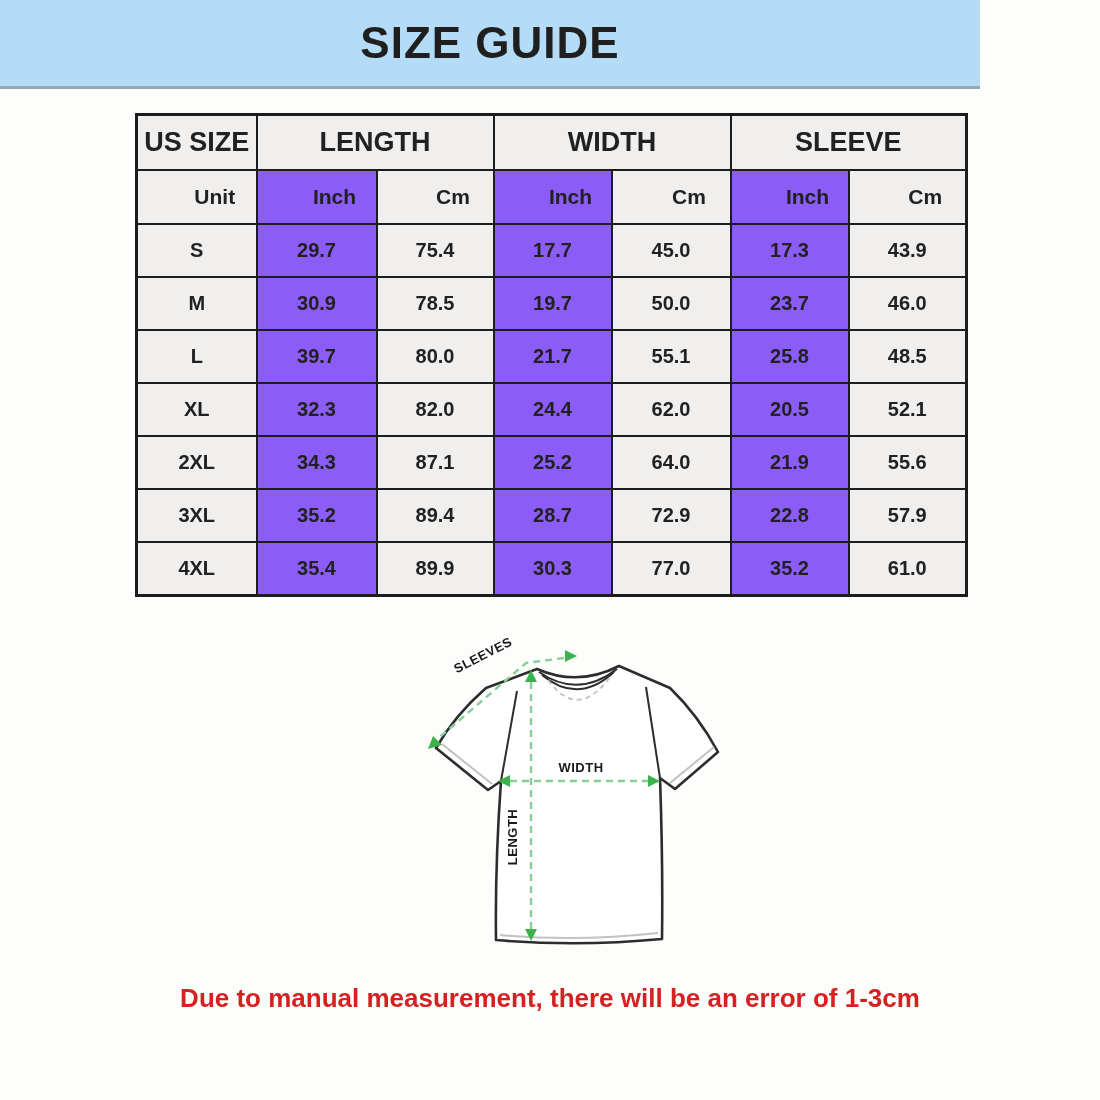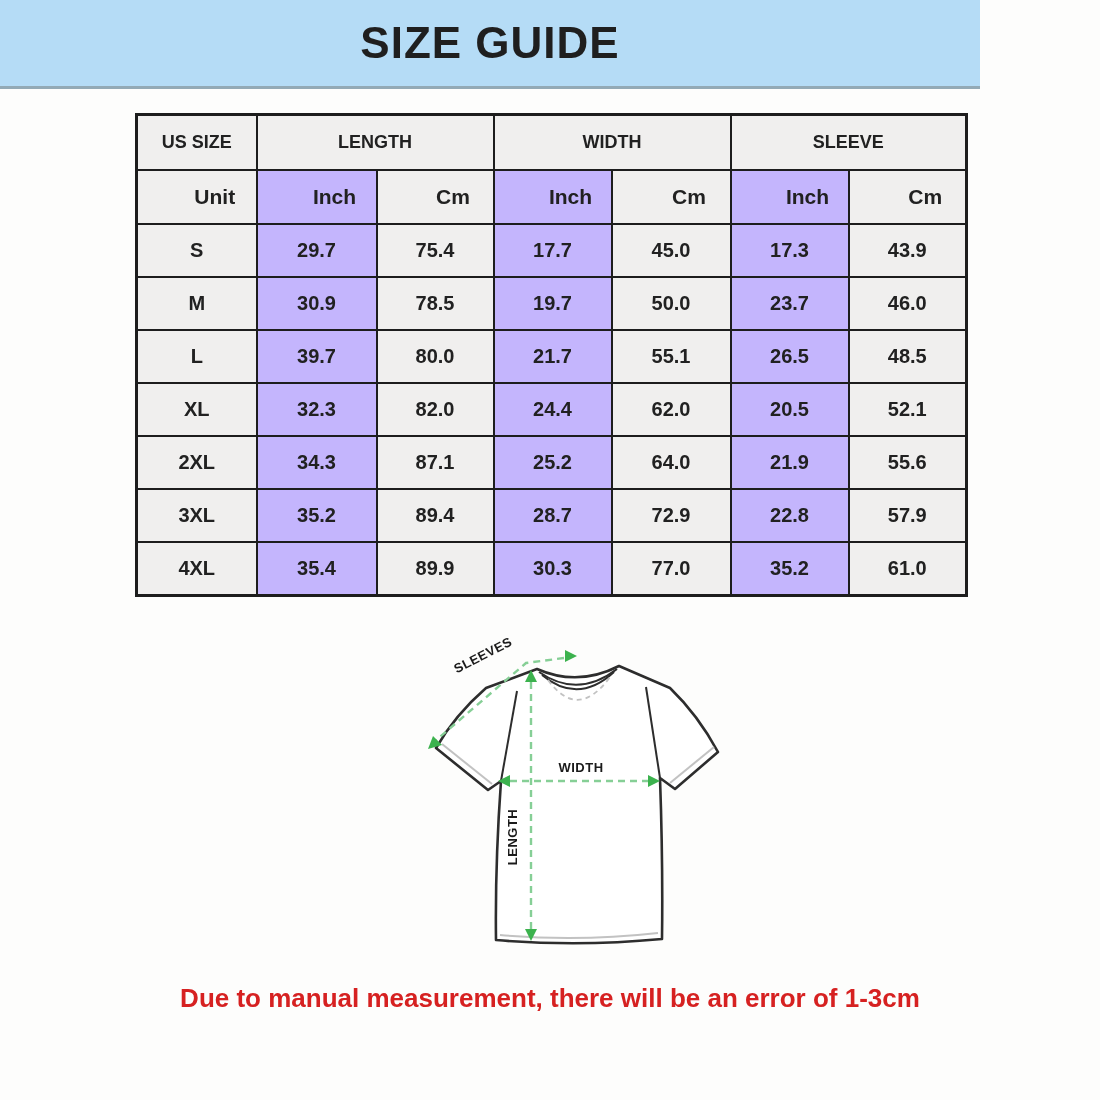--- a/index.html
+++ b/index.html
@@ -35,25 +35,25 @@
     border: 3px solid #1d1d1d;
   }
   table.size-table th, table.size-table td {
     border: 2px solid #1d1d1d;
     text-align: center;
     vertical-align: middle;
     font-weight: bold;
     color: #212121;
     padding: 0;
   }
-  tr.group-row th { height: 53px; font-size: 18px; }
+  tr.group-row th { height: 53px; font-size: 27px; }
   tr.unit-row  th { height: 52px; font-size: 21px; padding-left: 36px; }
   tbody tr td, tbody tr th { height: 51px; font-size: 20px; }
   .c-gray  { background: #f0efee; }
-  .c-white { background: #c4b5fd; }
+  .c-white { background: #8b5cf6; }
   
   .diagram-wrap {
     width: 380px;
     margin: 28px 0 0 398px;
   }
   
   .footnote {
     margin-top: 14px;
     text-align: center;
     font-size: 26px;
@@ -114,21 +114,21 @@
           <td class="c-gray">50.0</td>
           <td class="c-white">23.7</td>
           <td class="c-gray">46.0</td>
         </tr>
         <tr>
           <th class="c-gray">L</th>
           <td class="c-white">39.7</td>
           <td class="c-gray">80.0</td>
           <td class="c-white">21.7</td>
           <td class="c-gray">55.1</td>
-          <td class="c-white">26.5</td>
+          <td class="c-white">25.8</td>
           <td class="c-gray">48.5</td>
         </tr>
         <tr>
           <th class="c-gray">XL</th>
           <td class="c-white">32.3</td>
           <td class="c-gray">82.0</td>
           <td class="c-white">24.4</td>
           <td class="c-gray">62.0</td>
           <td class="c-white">20.5</td>
           <td class="c-gray">52.1</td>

